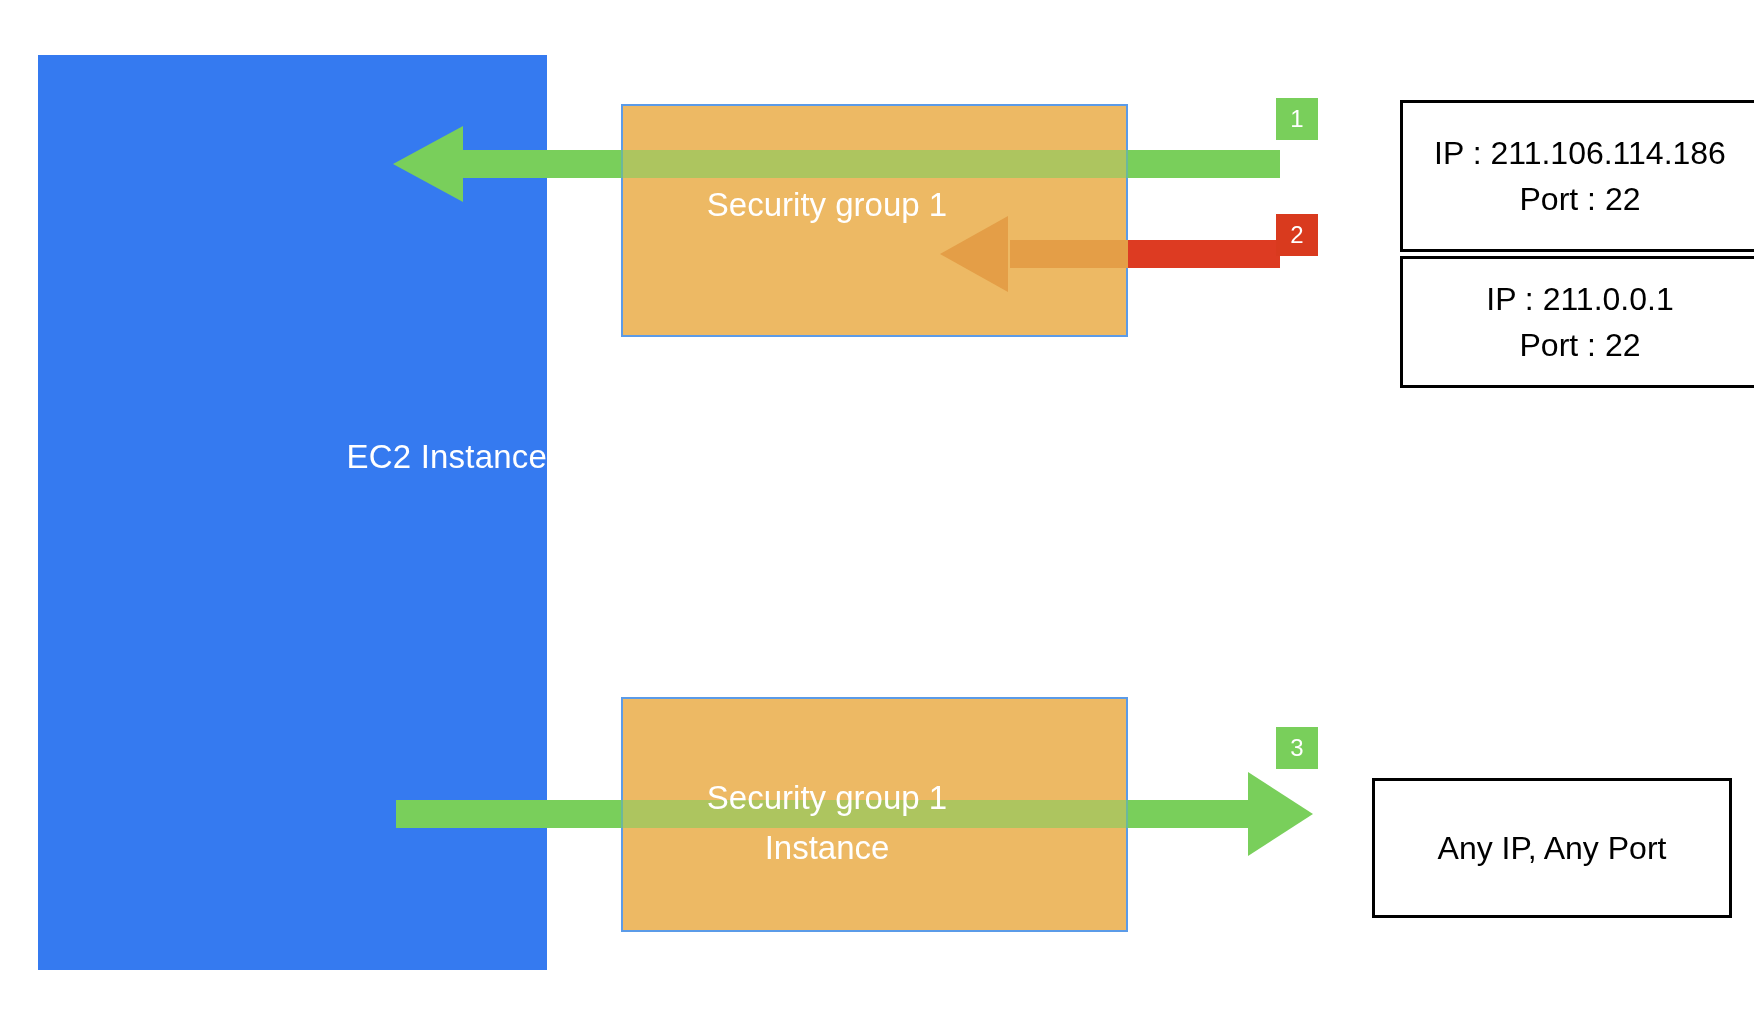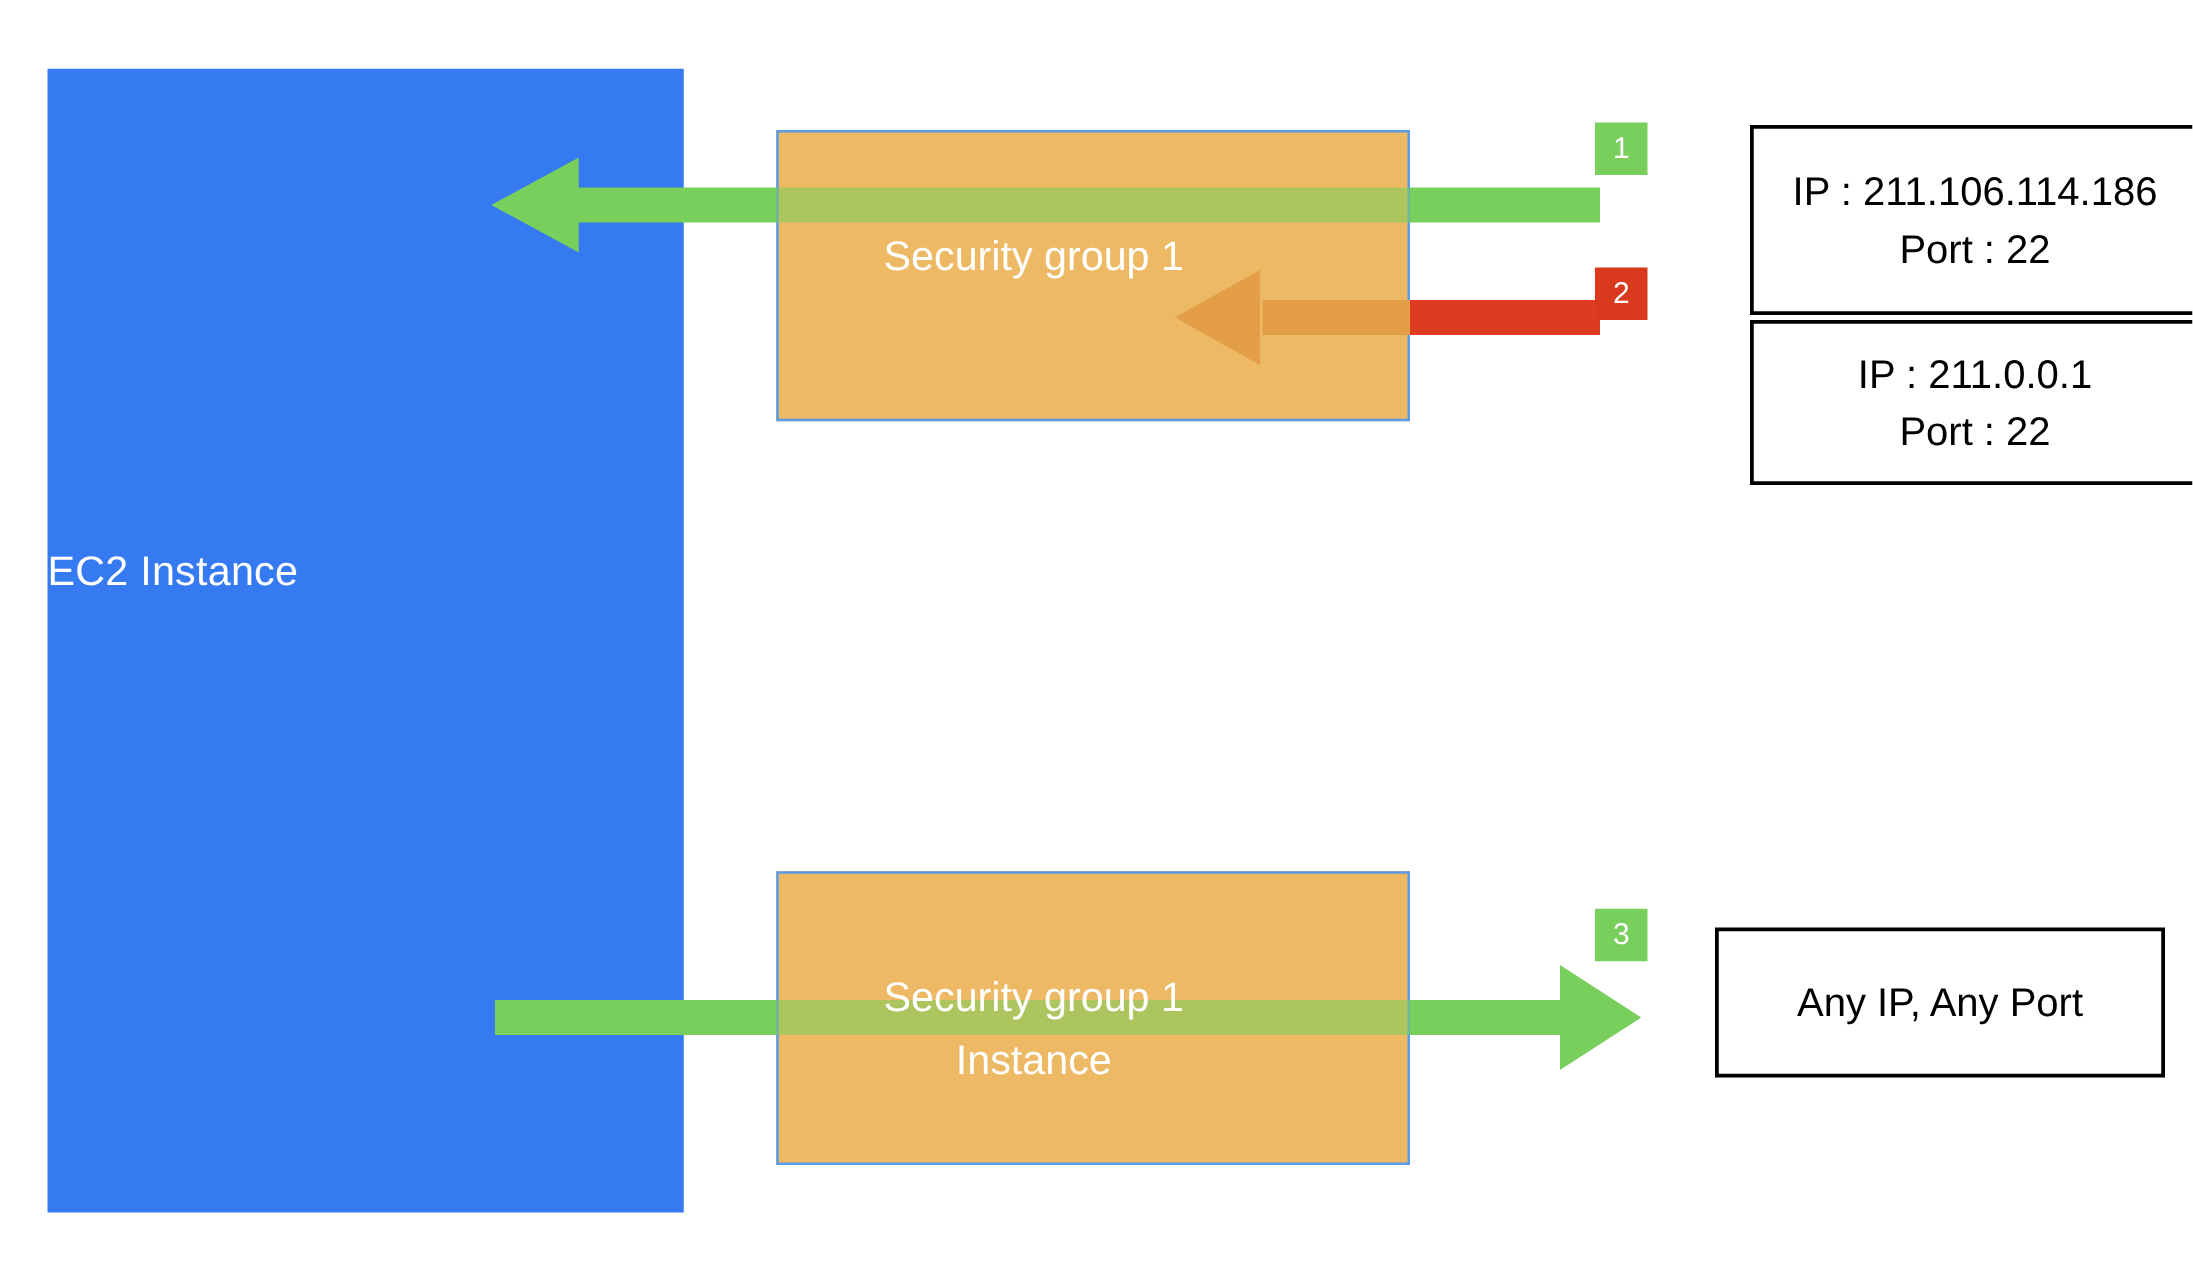--- a/index.html
+++ b/index.html
@@ -26,21 +26,21 @@
     width: 509px;
     height: 915px;
     background: #357AF0;
     box-sizing: border-box;
   }
   .ec2-label {
     position: absolute;
     left: 38px;
     top: 437px;
     width: 509px;
-    text-align: left;
+    text-align: right;
     color: #ffffff;
     font-size: 33px;
     line-height: 40px;
     letter-spacing: 0.2px;
     z-index: 6;
     pointer-events: none;
   }
 
   
   .sg-box {
@@ -131,21 +131,21 @@
     flex-direction: column;
     align-items: center;
     justify-content: center;
     color: #000000;
     font-size: 32px;
     line-height: 46px;
     z-index: 8;
   }
   .info-box-1 { left: 1400px; top: 52px;  width: 360px; height: 152px; margin-top: 48px; }
   .info-box-2 { left: 1400px; top: 256px; width: 360px; height: 132px; }
-  .info-box-3 { left: 1372px; top: 742px; width: 360px; height: 120px; }
+  .info-box-3 { left: 1372px; top: 778px; width: 360px; height: 140px; }
   .info-line { white-space: nowrap; }
 </style>
 </head>
 <body>
 
 <div id="canvas">
 
   <div class="ec2-box"></div>
   <div class="ec2-label">EC2 Instance</div>
 

